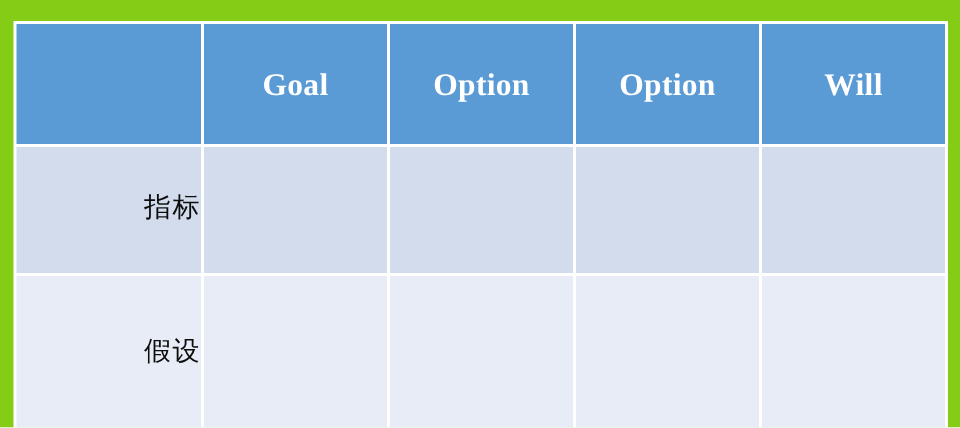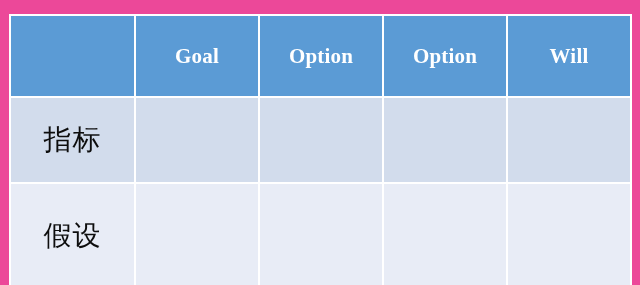--- a/index.html
+++ b/index.html
@@ -11,21 +11,21 @@
     height: 285px;
     background: #ffffff;
     font-family: "Liberation Serif", "DejaVu Serif", serif;
     overflow: hidden;
   }
 
   .slide-canvas {
     position: relative;
     width: 640px;
     height: 285px;
-    background: #ec4899;
+    background: #84cc16;
   }
 
   .grow-table {
     position: absolute;
     left: 9px;
     top: 14px;
     width: 613px;
     height: 256px;
     border-collapse: separate;
     border-spacing: 2px;
@@ -68,25 +68,26 @@
   }
   
   .row-2 td {
     height: 104px;
     background: #e8ecf6;
   }
 
   .row-label {
     display: block;
     color: #0d0d0d;
-    font-family: Liberation Sans, sans-serif;
+    font-family: Liberation Mono, monospace;
     font-weight: normal;
-    font-size: 28px;
+    font-size: 18px;
     line-height: 1;
     letter-spacing: 1px;
+    text-align: right;
   }
 
   .cell-empty {
     display: block;
     width: 100%;
     height: 100%;
     min-height: 1px;
   }
 </style>
 </head>

